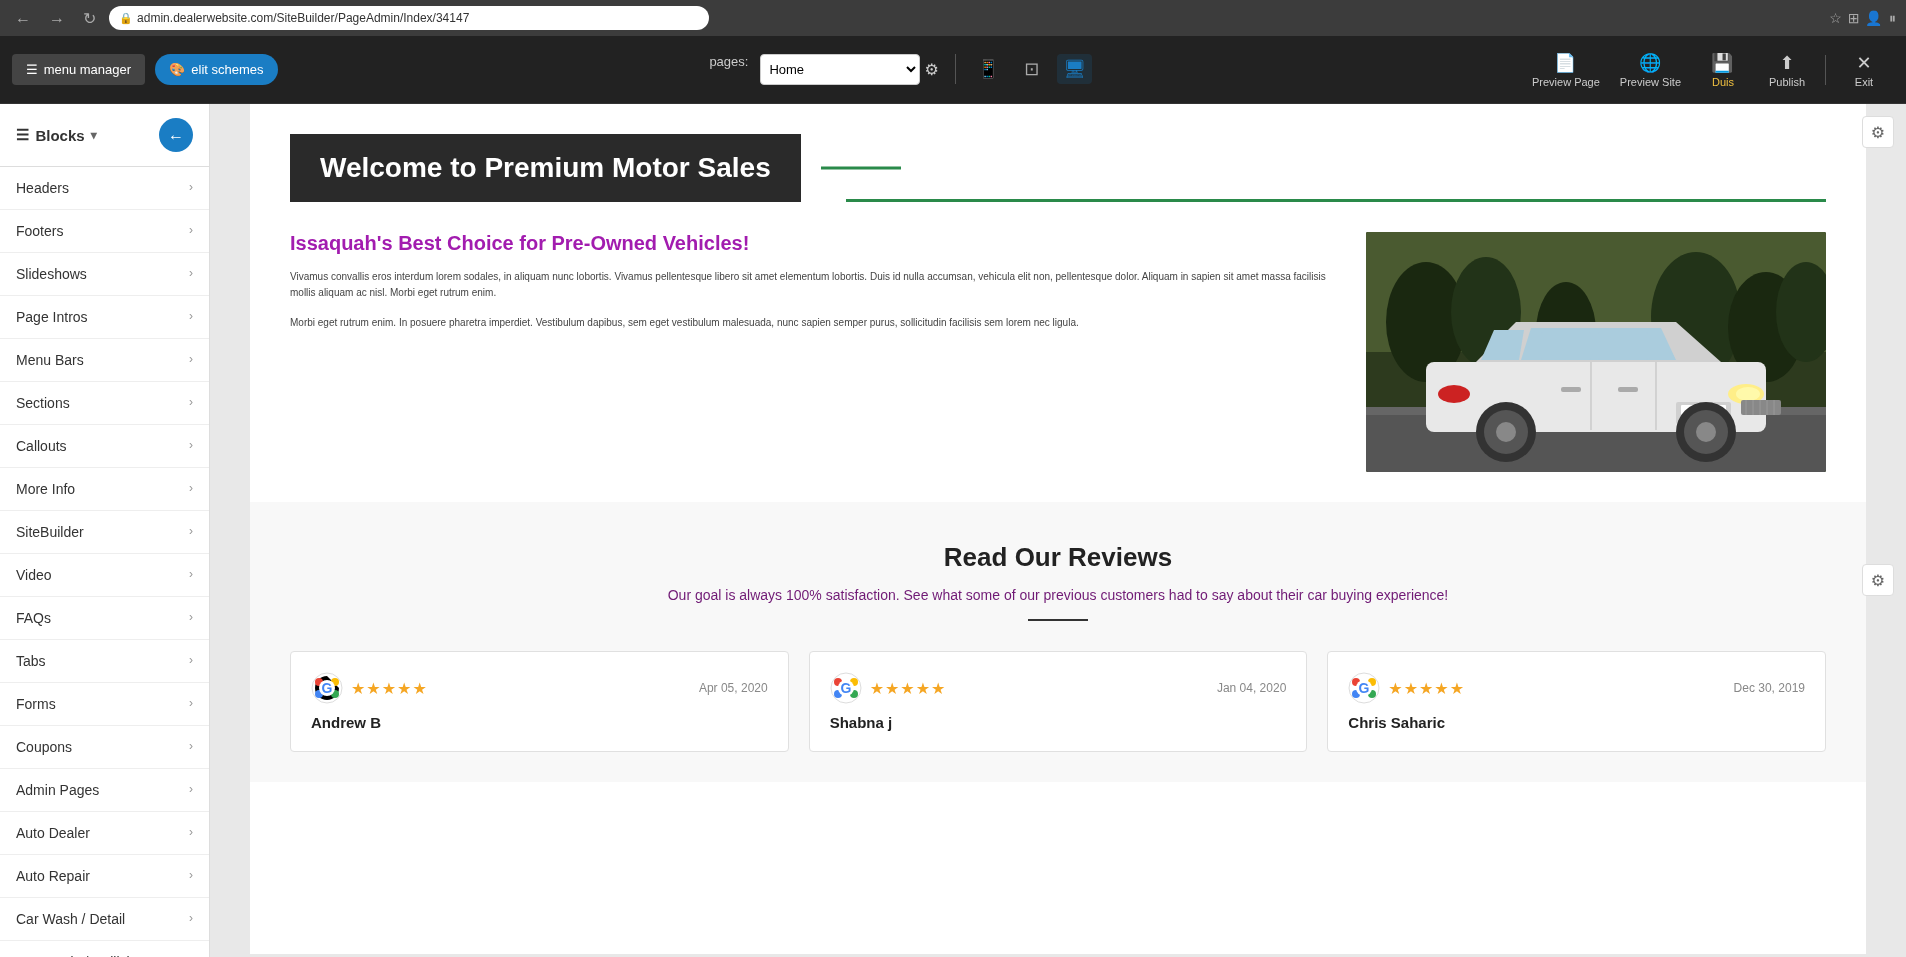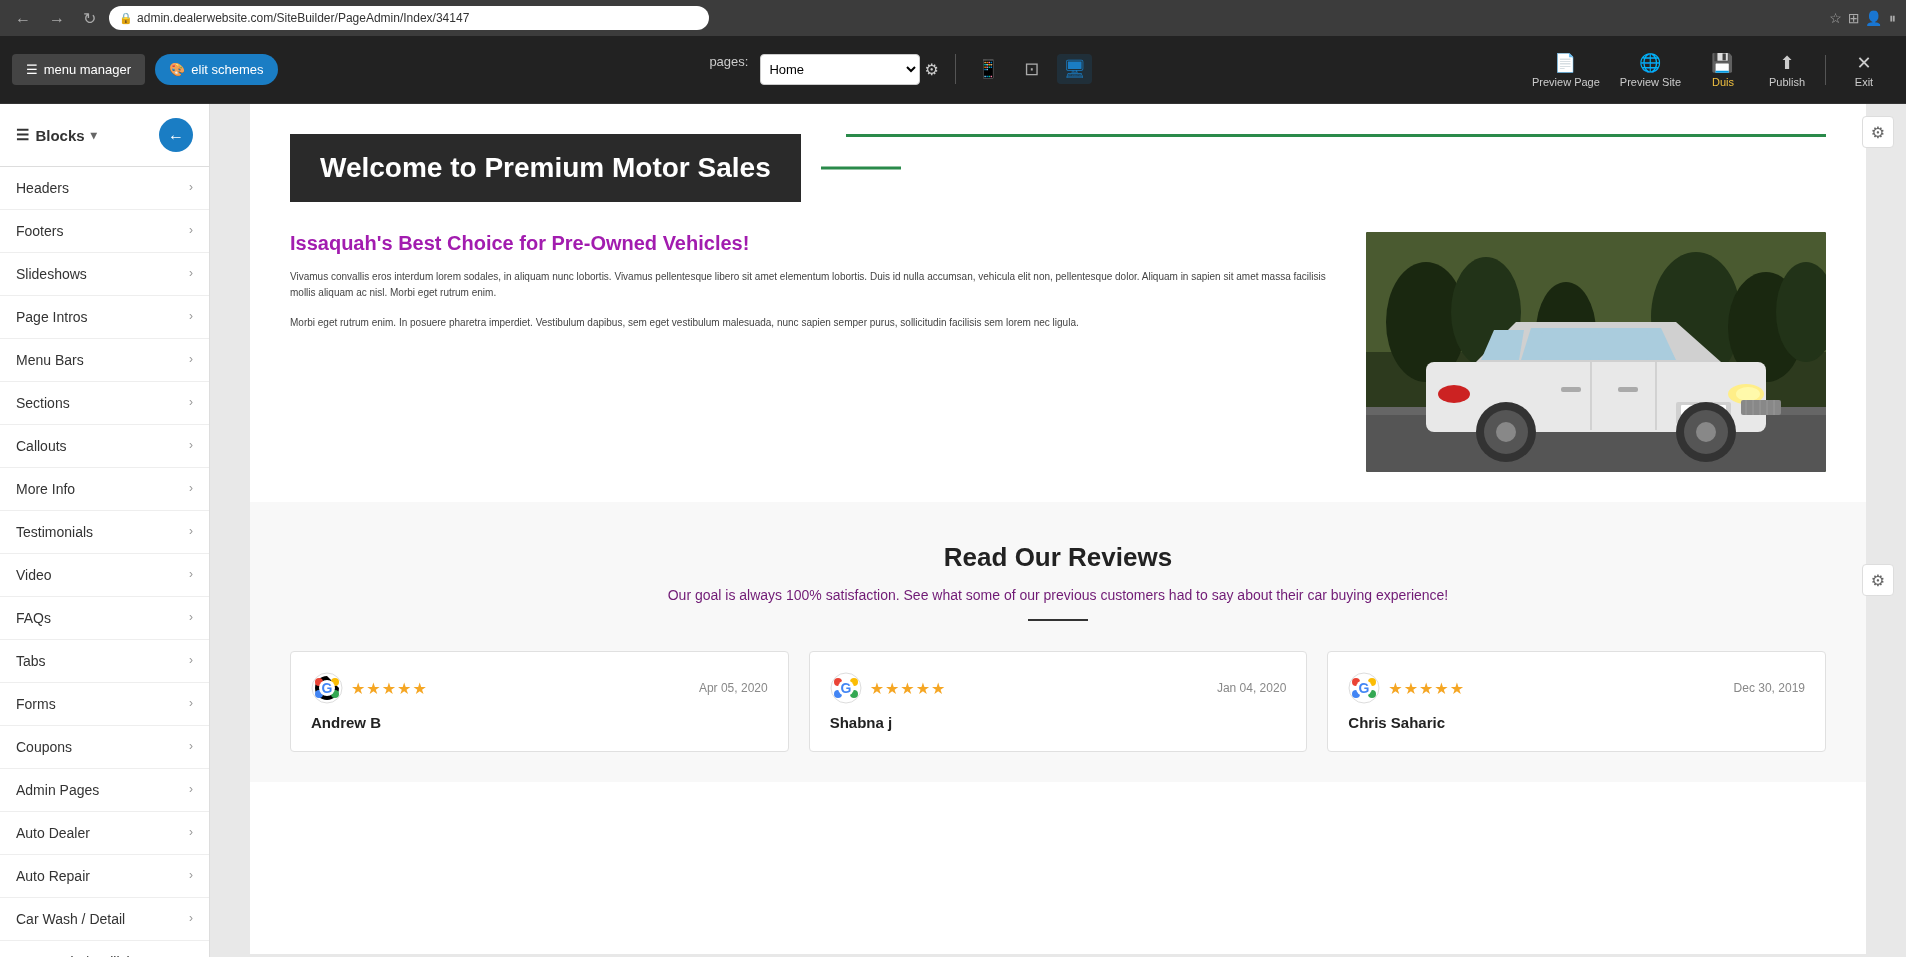--- a/index.html
+++ b/index.html
@@ -457,21 +457,21 @@
     </div>
     <div class="sidebar-item">
       <span>Callouts</span>
       <span class="sidebar-item-chevron">›</span>
     </div>
     <div class="sidebar-item">
       <span>More Info</span>
       <span class="sidebar-item-chevron">›</span>
     </div>
     <div class="sidebar-item">
-      <span>Testimonials</span>
+      <span>SiteBuilder</span>
       <span class="sidebar-item-chevron">›</span>
     </div>
     <div class="sidebar-item">
       <span>Video</span>
       <span class="sidebar-item-chevron">›</span>
     </div>
     <div class="sidebar-item">
       <span>FAQs</span>
       <span class="sidebar-item-chevron">›</span>
     </div>
@@ -509,21 +509,21 @@
     </div>
   </div>
 
   <div class="content-area">
     <button class="content-settings-btn">⚙</button>
     <button class="content-settings-btn2">⚙</button>
 
     <div class="page-content">
 
       <div class="hero-section">
-        <div style="display:flex; align-items:flex-start; gap:35px;">
+        <div style="display:flex; align-items:flex-end; gap:35px;">
           <div class="hero-title-bar">
             <span>Welcome to Premium Motor Sales</span>
           </div>
           <div style="flex:1; height:3px; background:#2a8a4a; margin-left:10px;"></div>
         </div>
 
         <div class="hero-body">
           <div class="hero-text">
             <div class="hero-subtitle">Issaquah's Best Choice for Pre-Owned Vehicles!</div>
             <p class="hero-para">Vivamus convallis eros interdum lorem sodales, in aliquam nunc lobortis. Vivamus pellentesque libero sit amet elementum lobortis. Duis id nulla accumsan, vehicula elit non, pellentesque dolor. Aliquam in sapien sit amet massa facilisis mollis aliquam ac nisl. Morbi eget rutrum enim.</p>

